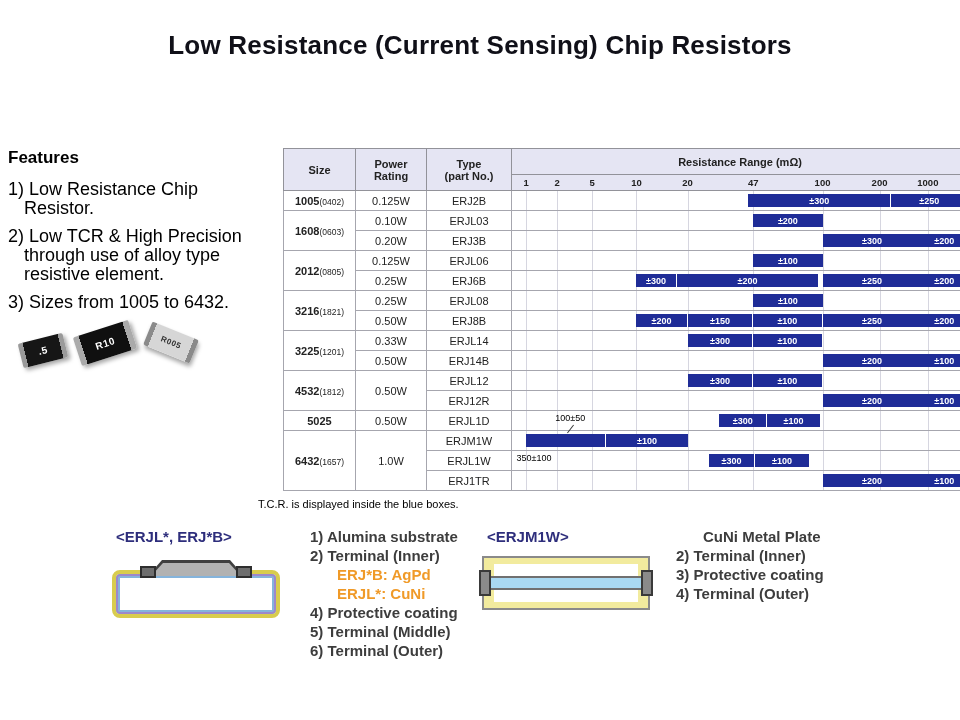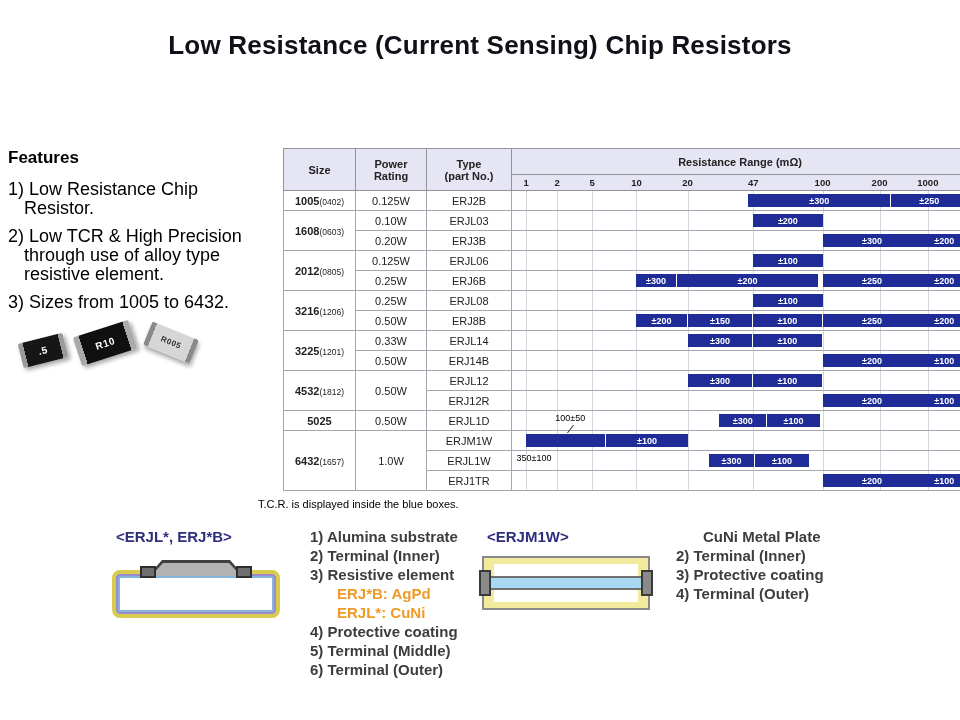--- a/index.html
+++ b/index.html
@@ -250,21 +250,21 @@
                 <div class="bar" style="left: 68.3%; width: 21.3%;">
                   <span>±250</span>
                 </div>
                 <div class="bar" style="left: 89.8%; width: 10%;">
                   <span>±200</span>
                 </div>
               </div>
             </td>
           </tr>
           <tr>
-            <td class="size-cell" rowspan="2"><span class="size-main">3216</span><span class="size-sub">(1206)</span></td>
+            <td class="size-cell" rowspan="2"><span class="size-main">3216</span><span class="size-sub">(1821)</span></td>
             <td class="power-cell">0.25W</td>
             <td class="type-cell">ERJL08</td>
             <td class="chart-cell">
               <div class="chart-inner">
                 <div class="gridline" style="left: 3.1%;"></div>
                 <div class="gridline" style="left: 9.9%;"></div>
                 <div class="gridline" style="left: 17.6%;"></div>
                 <div class="gridline" style="left: 27.3%;"></div>
                 <div class="gridline" style="left: 38.5%;"></div>
                 <div class="gridline" style="left: 52.9%;"></div>
@@ -507,21 +507,20 @@
   <div class="erjl-diagram">
     <div class="erjl-body"></div>
     <div class="erjl-elem"></div>
     <div class="erjl-cap left"></div>
     <div class="erjl-cap right"></div>
   </div>
 
   <div class="blist mid-list">
       <div class="blist-item">1) Alumina substrate</div>
       <div class="blist-item">2) Terminal (Inner)</div>
-      <div class="blist-item">3) Resistive element</div>
       <div class="blist-item indent orange">ERJ*B: AgPd</div>
       <div class="blist-item indent orange">ERJL*:  CuNi</div>
       <div class="blist-item">4) Protective coating</div>
       <div class="blist-item">5) Terminal (Middle)</div>
       <div class="blist-item">6) Terminal (Outer)</div>
     </div>
 
   <div class="diag-label right-label">&lt;ERJM1W&gt;</div>
 
   <div class="erjm-diagram">

